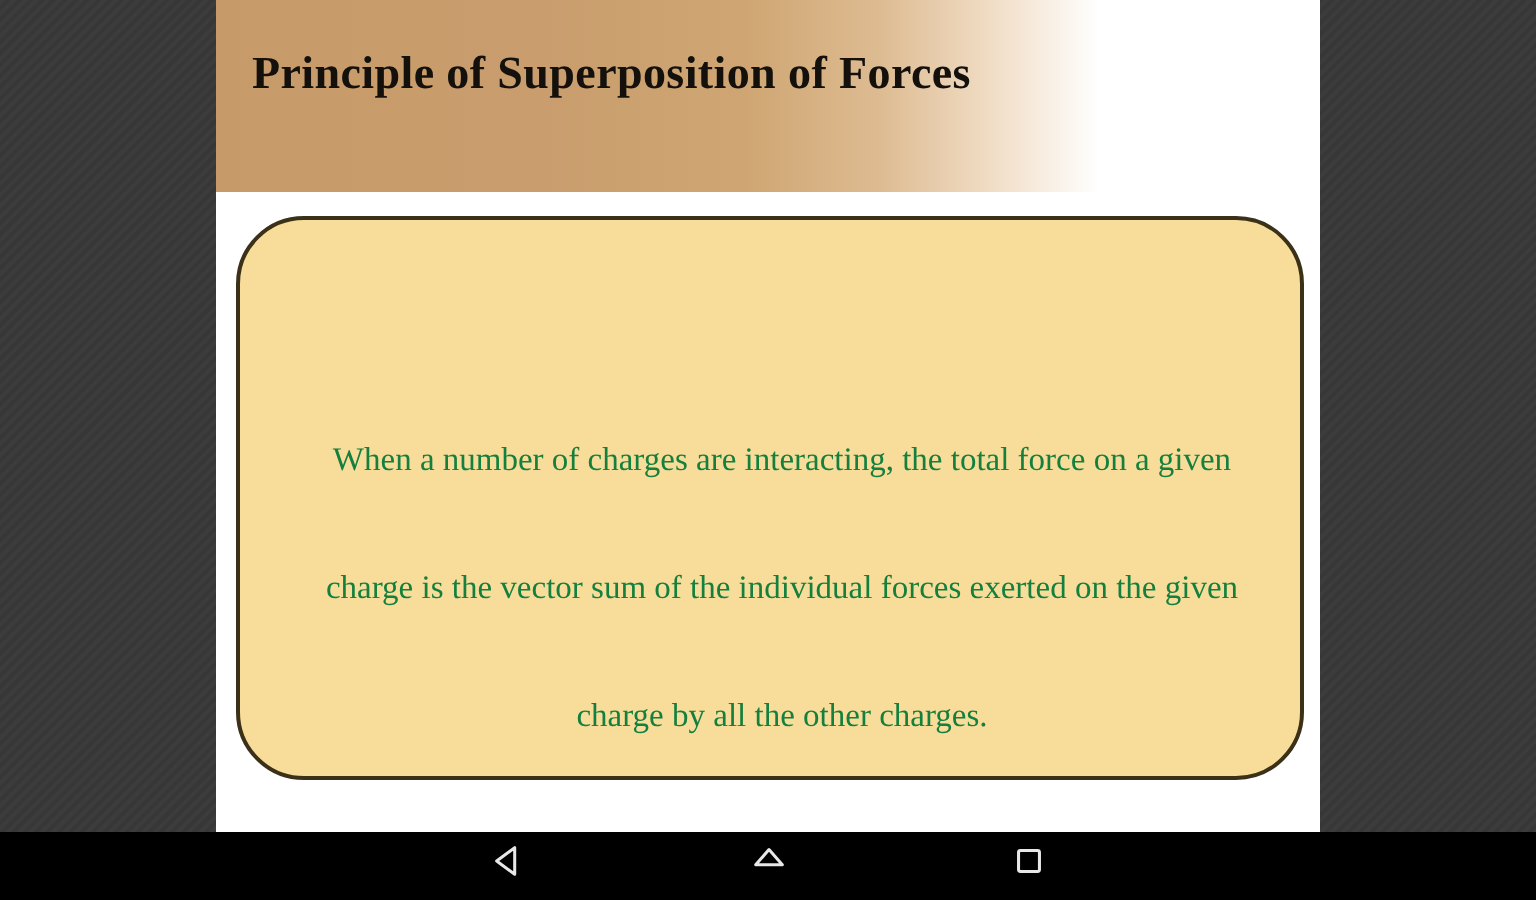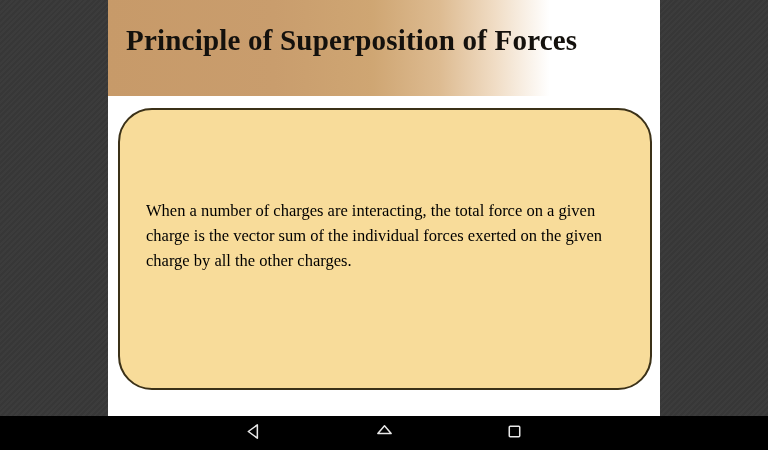--- a/index.html
+++ b/index.html
@@ -49,21 +49,21 @@
        #ddbb91 60%,
        #f0dcc4 70%,
        #ffffff 80%,
        #ffffff 100%);
   }
   #slide-title {
     position: absolute;
     left: 18px;
     top: 24px;
     font-family: "Liberation Serif", serif;
-    font-size: 29px;
+    font-size: 23px;
     font-weight: bold;
     color: #14110d;
     letter-spacing: 0.2px;
     white-space: nowrap;
     text-align: right;
   }
 
   
   #content-card {
     position: absolute;
@@ -76,23 +76,23 @@
     border: 2px solid #3b3118;
     border-radius: 34px;
   }
   #card-text {
     position: absolute;
     left: 26px;
     right: 14px;
     top: 88px;
     font-family: "Liberation Serif", serif;
     font-size: 16.5px;
-    line-height: 25px;
-    color: #000000;
-    text-align: left;
+    line-height: 64px;
+    color: #15803d;
+    text-align: center;
   }
 
   
   #navbar {
     position: absolute;
     left: 0;
     bottom: 0;
     width: 768px;
     height: 34px;
     background: #000000;

